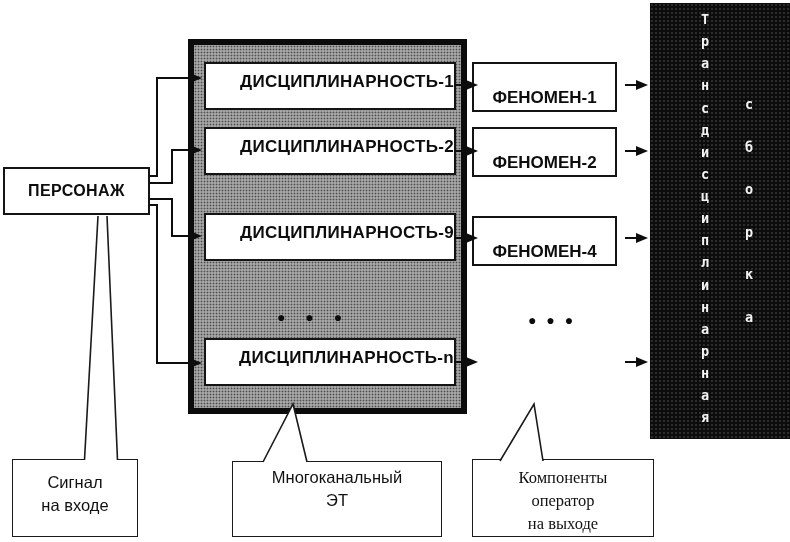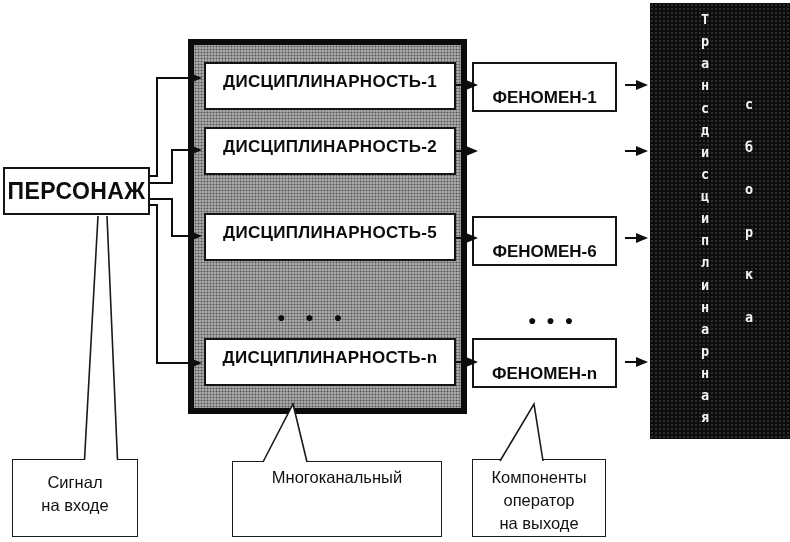--- a/index.html
+++ b/index.html
@@ -10,33 +10,33 @@
   .abs { position:absolute; box-sizing:border-box; }
 
   
   .wbox {
     position:absolute; box-sizing:border-box;
     background:#ffffff; border:2px solid #141414;
     text-align:center; font-weight:bold; color:#0d0d0d;
   }
 
   .persona { left:3px; top:167px; width:147px; height:48px;
-             font-size:23px; line-height:44px; letter-spacing:.4px; }
+             font-size:16px; line-height:44px; letter-spacing:.4px; }
 
   
   .opbox {
     left:188px; top:39px; width:279px; height:375px;
     border:6px solid #0b0b0b;
     background-color:#a6a6a6;
     background-image:radial-gradient(#4f4f4f 0.8px, rgba(0,0,0,0) 1.1px);
     background-size:3px 3px;
   }
 
   .dbox { left:204px; width:252px; height:48px;
-          font-size:17px; letter-spacing:.3px; padding-top:8px; }
+          font-size:17px; letter-spacing:.3px; padding-top:8px;text-align:right; }
   .fbox { left:472px; width:145px; height:50px;
           font-size:17px; padding-top:24px; }
 
   .dots { position:absolute; color:#0c0c0c; font-size:14px; font-weight:bold; white-space:nowrap; }
   .dots-op { left:277px; top:309px; letter-spacing:8px; }
   .dots-f  { left:528px; top:312px; letter-spacing:3px; }
 
   
   .assembly {
     left:650px; top:3px; width:140px; height:436px;
@@ -56,45 +56,45 @@
 
   
   .callout {
     position:absolute; box-sizing:border-box; background:#ffffff;
     border:1.6px solid #1a1a1a; text-align:center;
     font-size:16.5px; color:#111;
   }
   .callout .line { line-height:23px; }
   .c-input    { left:12px;  top:459px; width:126px; height:78px; padding-top:11px; }
   .c-operator { left:232px; top:461px; width:210px; height:76px; padding-top:4px; }
-  .c-output   { left:472px; top:459px; width:134px; height:78px; padding-top:6px; }
+  .c-output   { left:472px; top:459px; width:182px; height:78px; padding-top:6px;font-family:Liberation Serif, serif; }
 
   svg.overlay { position:absolute; left:0; top:0; width:790px; height:542px; pointer-events:none; }
   .conn { stroke:#0d0d0d; stroke-width:2; fill:none; }
   .tailfill { fill:#ffffff; stroke:none; }
   .tailstroke { stroke:#1a1a1a; stroke-width:1.6; fill:none; }
 </style>
 </head>
 <body>
 
 <div class="canvas">
 
   <div class="abs opbox"></div>
 
   <div class="wbox persona">ПЕРСОНАЖ</div>
 
   <div class="wbox dbox" style="top:62px">ДИСЦИПЛИНАРНОСТЬ-1</div>
   <div class="wbox dbox" style="top:127px">ДИСЦИПЛИНАРНОСТЬ-2</div>
-  <div class="wbox dbox" style="top:213px">ДИСЦИПЛИНАРНОСТЬ-5</div>
+  <div class="wbox dbox" style="top:213px">ДИСЦИПЛИНАРНОСТЬ-9</div>
   <div class="wbox dbox" style="top:338px">ДИСЦИПЛИНАРНОСТЬ-n</div>
   <div class="dots dots-op">● ● ●</div>
 
   <div class="wbox fbox" style="top:62px">ФЕНОМЕН-1</div>
-  <div class="wbox fbox" style="top:216px">ФЕНОМЕН-6</div>
-  <div class="wbox fbox" style="top:338px">ФЕНОМЕН-n</div>
+  <div class="wbox fbox" style="top:127px">ФЕНОМЕН-2</div>
+  <div class="wbox fbox" style="top:216px">ФЕНОМЕН-4</div>
   <div class="dots dots-f">● ● ●</div>
 
   <div class="abs assembly"></div>
   <div class="vcol vcol1">
       <span>Т</span>
       <span>р</span>
       <span>а</span>
       <span>н</span>
       <span>с</span>
       <span>д</span>
@@ -120,20 +120,21 @@
       <span>к</span>
       <span>а</span>
     </div>
 
   <div class="callout c-input">
     <div class="line">Сигнал</div>
     <div class="line">на входе</div>
   </div>
   <div class="callout c-operator">
     <div class="line">Многоканальный</div>
+    <div class="line">ЭТ</div>
   </div>
   <div class="callout c-output">
     <div class="line">Компоненты</div>
     <div class="line">оператор</div>
     <div class="line">на выходе</div>
   </div>
 
   <svg class="overlay" viewBox="0 0 790 542" xmlns="http://www.w3.org/2000/svg">
     <defs>
       <marker id="arr" markerUnits="userSpaceOnUse" markerWidth="14" markerHeight="12" refX="2" refY="5" orient="auto">

